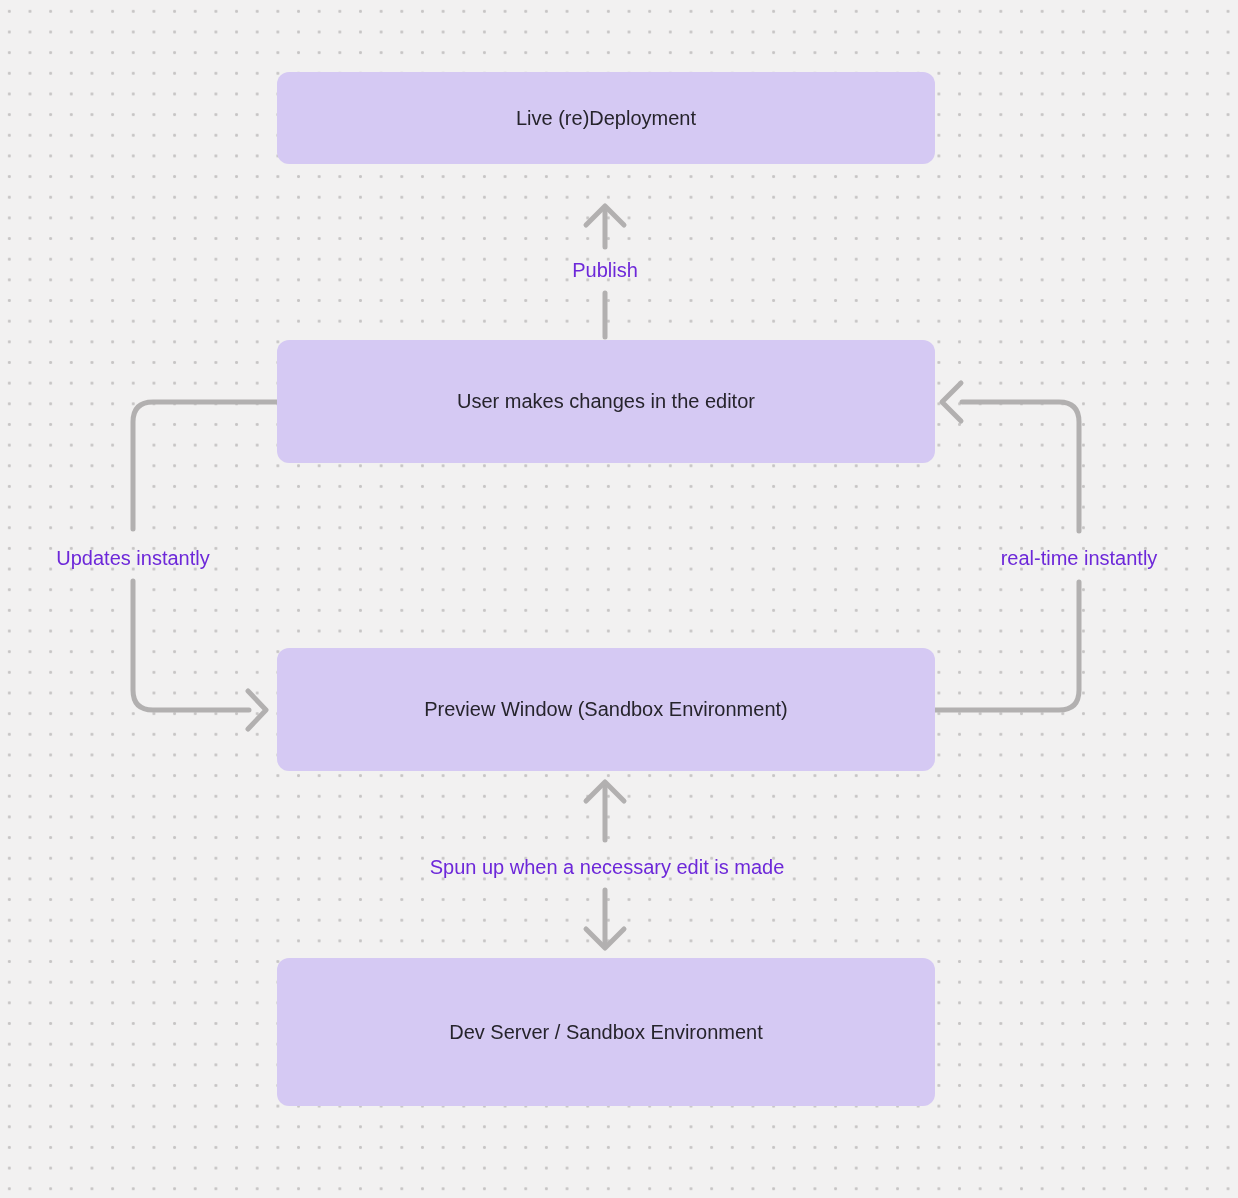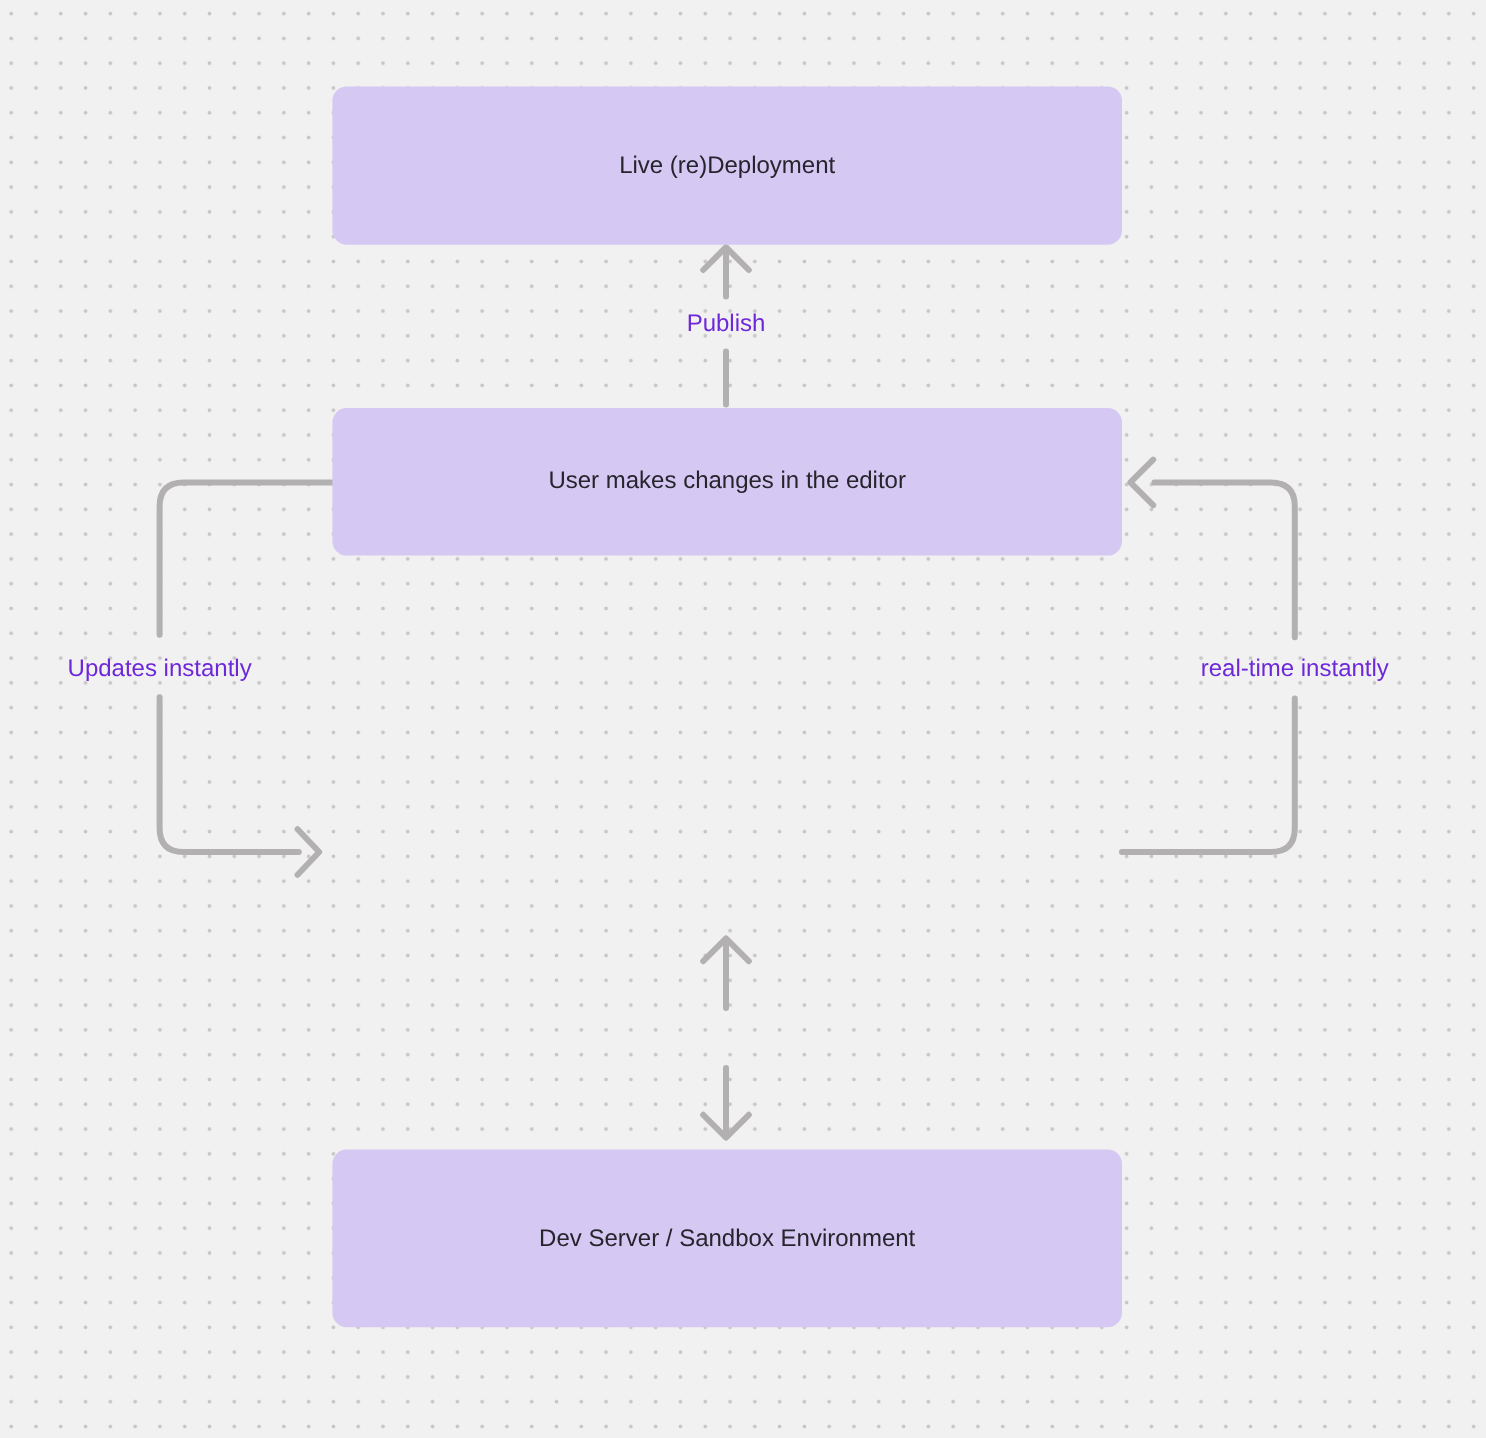--- a/index.html
+++ b/index.html
@@ -43,21 +43,21 @@
     border-radius: 12px;
     background: #d5c9f3;
     display: flex;
     align-items: center;
     justify-content: center;
     text-align: center;
     font-size: 20px;
     color: #26242c;
     box-sizing: border-box;
   }
-  .node-1 { top: 72px;  height: 132px; }
+  .node-1 { top: 72px;  height: 92px; }
   .node-2 { top: 340px; height: 123px; }
   .node-3 { top: 648px; height: 123px; }
   .node-4 { top: 958px; height: 148px; }
   .edge-label {
     position: absolute;
     transform: translate(-50%, -50%);
     white-space: nowrap;
     font-size: 20px;
     color: #6d28d9;
   }
@@ -100,22 +100,26 @@
   </svg>
 
   <div class="node node-1">
     <span>Live (re)Deployment</span>
   </div>
 
   <div class="node node-2">
     <span>User makes changes in the editor</span>
   </div>
 
+  <div class="node node-3">
+    <span>Preview Window (Sandbox Environment)</span>
+  </div>
 
   <div class="node node-4">
     <span>Dev Server / Sandbox Environment</span>
   </div>
 
   <div class="edge-label label-publish">Publish</div>
   <div class="edge-label label-updates">Updates instantly</div>
   <div class="edge-label label-feedback">real-time instantly</div>
+  <div class="edge-label label-spunup">Spun up when a necessary edit is made</div>
 
 </div>
 
 </body></html>

